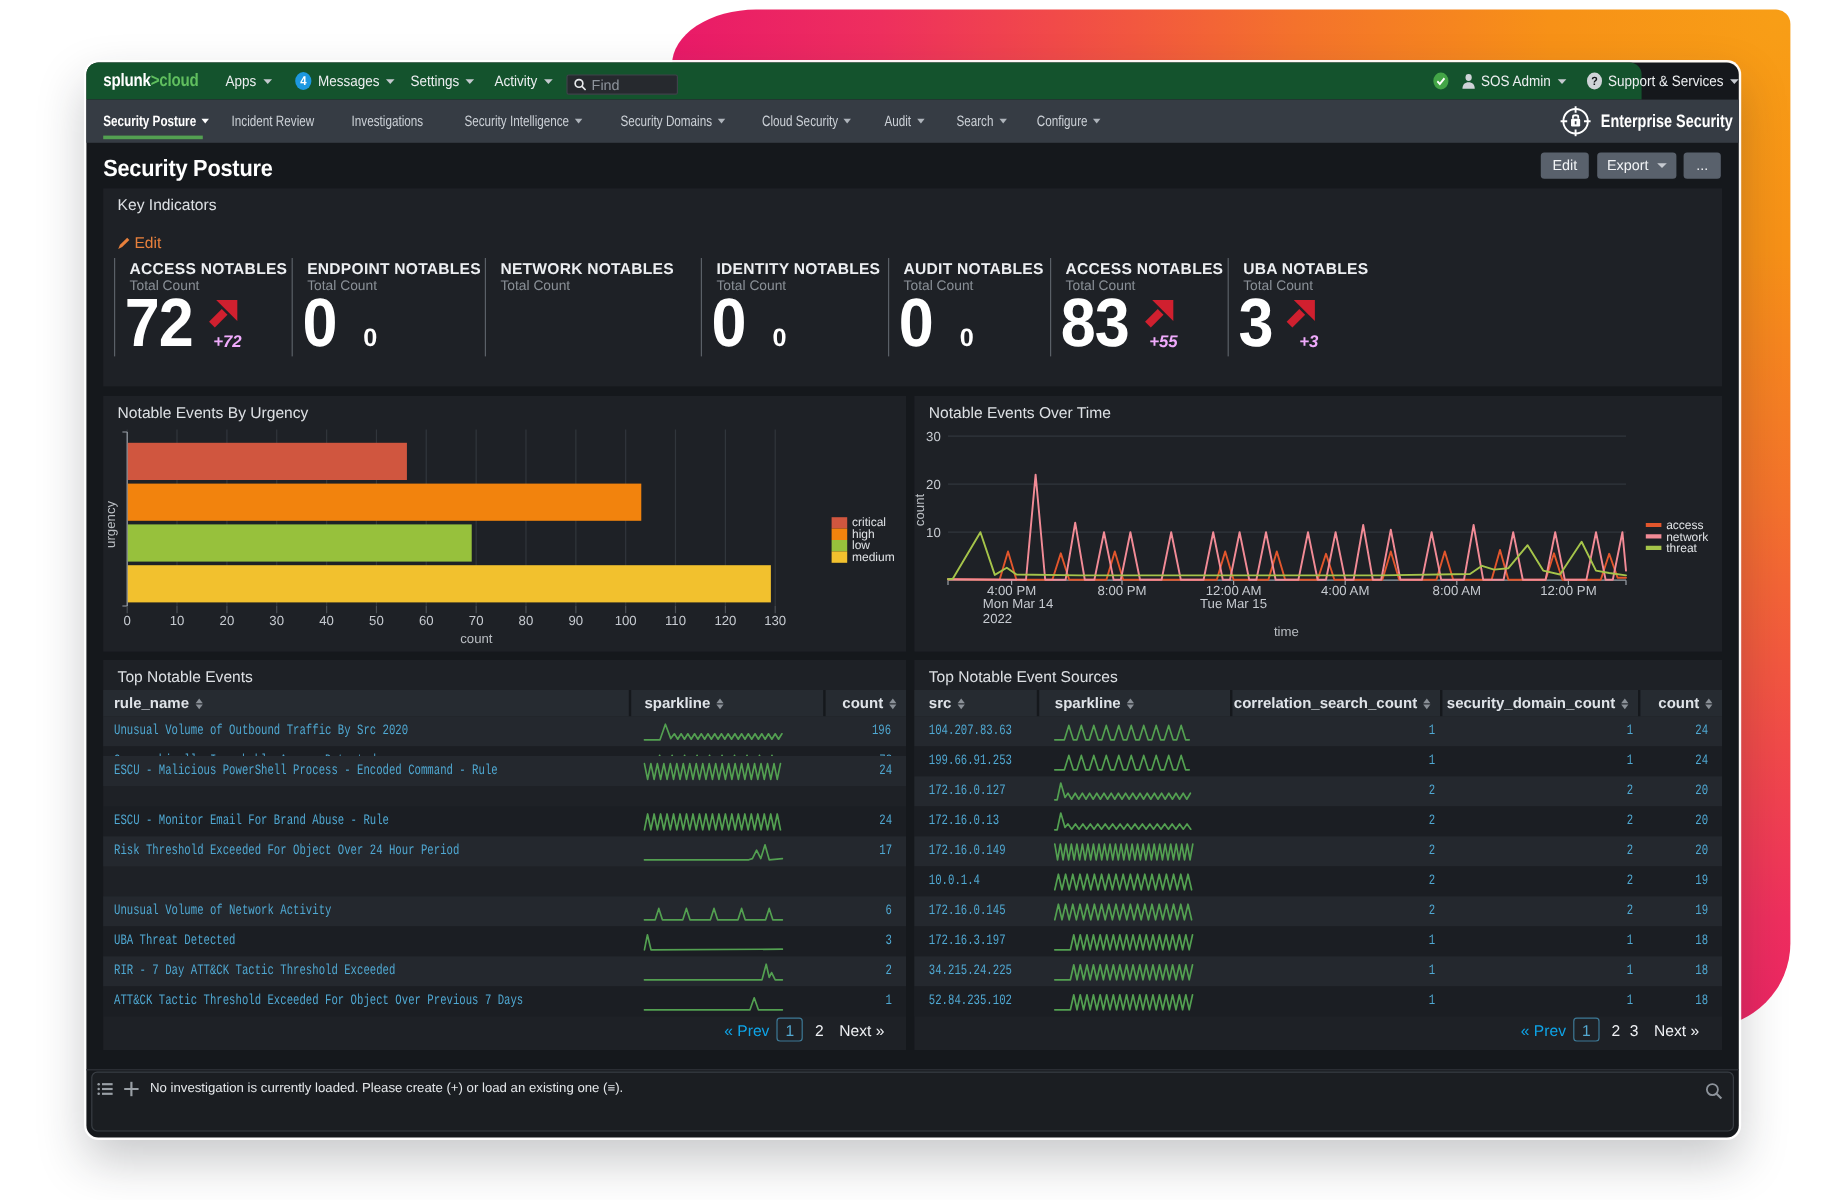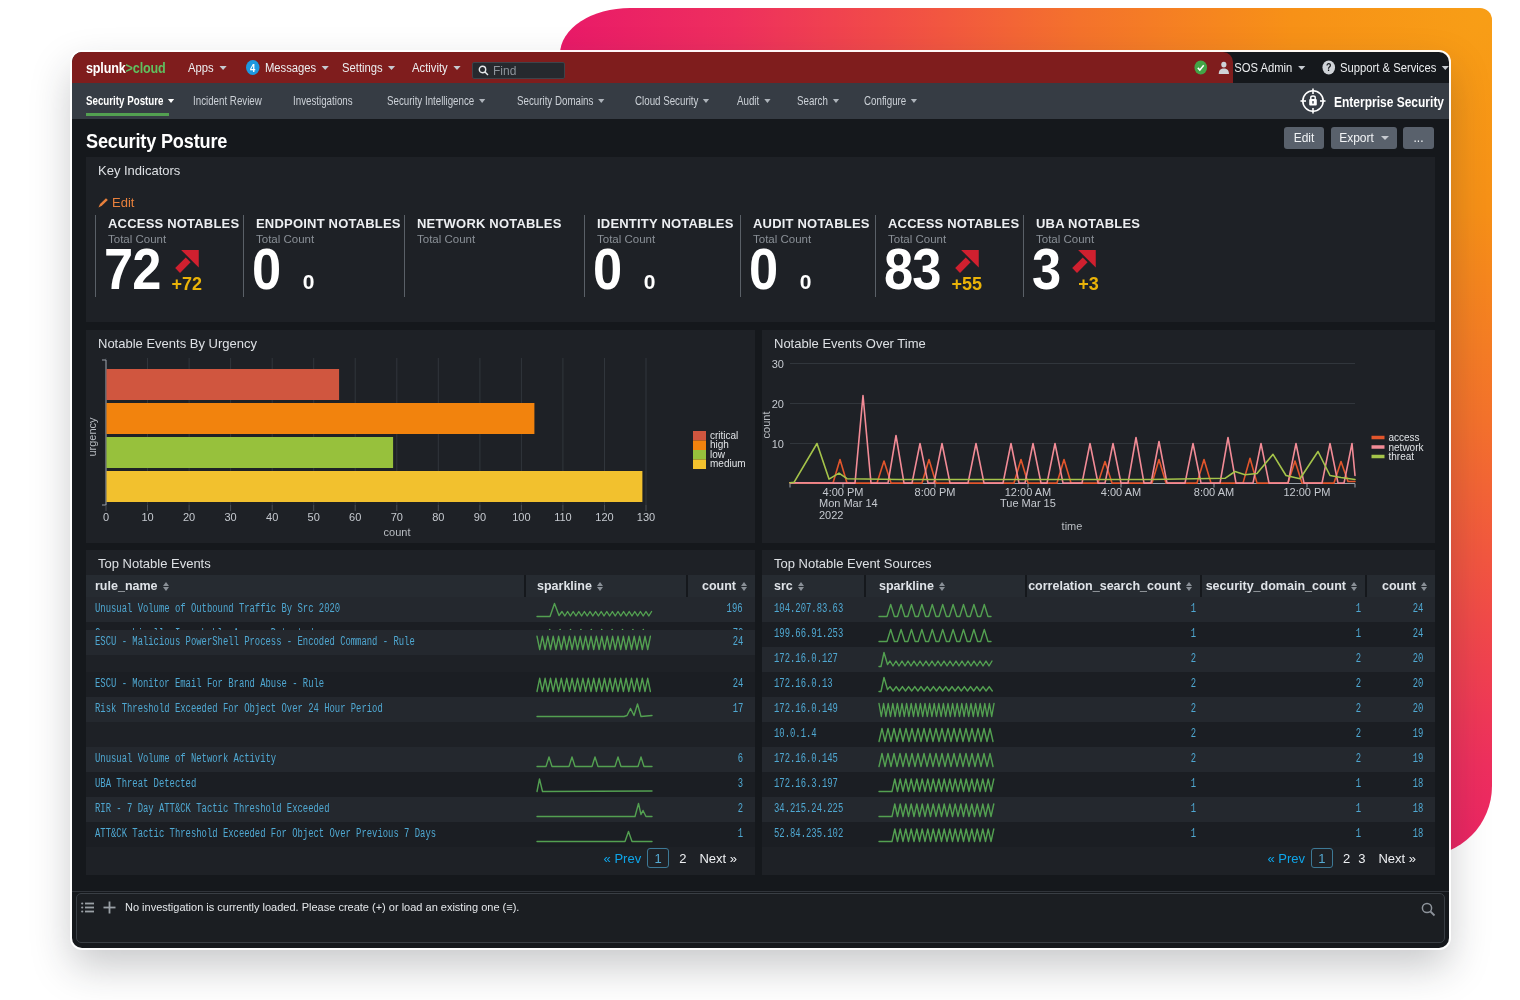--- a/index.html
+++ b/index.html
@@ -3,21 +3,21 @@
 * { margin:0; padding:0; box-sizing:border-box; }
 html,body { width:1520px; height:1000px; background:#fff; overflow:hidden;
   font-family:"Liberation Sans", sans-serif; position:relative; }
 #blob { position:absolute; left:560px; top:8px; width:932px; height:848px;
   border-radius:70px 12px 70px 0 / 46px 12px 70px 0;
   background:radial-gradient(circle 960px at 99% 1%, #f89e16 0%, #f79117 20%, #f4722c 42%, #f14a49 63%, #ee2f5e 78%, #e8156b 100%); }
 #win { position:absolute; left:72px; top:52px; width:1377px; height:896px;
   background:#15181c; border-radius:10px;
   box-shadow:0 0 0 2px rgba(255,255,255,.95), 0 18px 40px rgba(30,35,45,.25); }
 #win > div { position:absolute; }
-#topbar { left:0; top:0; width:1161px; height:31px; background:#7f1d1d; border-radius:10px 10px 0 0; }
+#topbar { left:0; top:0; width:1296px; height:31px; background:#14532d; border-radius:10px 10px 0 0; }
 #navbar { left:0; top:31px; width:1377px; height:36px; background:#363c44; }
 .tbitem { position:absolute; top:0; height:31px; display:flex; align-items:center;
   color:#eceef0; font-size:12.5px; white-space:nowrap; transform:scaleX(.9); transform-origin:left center; }
 .caret { display:inline-block; width:0; height:0; border-left:4px solid transparent;
   border-right:4px solid transparent; border-top:4px solid #c6cad0; margin-left:6px; }
 .navitem { position:absolute; top:0; height:36px; display:flex; align-items:center;
   color:#ccd1d7; font-size:12.5px; white-space:nowrap; transform:scaleX(.78); transform-origin:left center; }
 .navitem .caret { border-top-color:#aeb4bb; }
 #logo { left:14px; font-size:15px; font-weight:bold; color:#fff; letter-spacing:-0.2px;
   transform:scaleX(.84); transform-origin:left center; }
@@ -43,21 +43,21 @@
 .kedit { position:absolute; left:11px; top:38px; color:#e8803c; font-size:13px;
   display:flex; align-items:center; gap:3px; }
 .kblock { position:absolute; top:58px; height:82px; border-left:1px solid #5a6067; padding-left:12px; }
 .ktitle { font-size:13px; font-weight:bold; color:#edeff2; letter-spacing:.2px; margin-top:1px; white-space:nowrap; }
 .ksub { font-size:11.5px; color:#8a9097; margin-top:2px; }
 .knumrow { position:absolute; left:8px; top:30px; display:flex; align-items:flex-end; }
 .knum { font-size:57px; font-weight:bold; color:#fff; line-height:49px; letter-spacing:-1px;
   transform:scaleX(.92); transform-origin:left bottom; }
 .kdelta { display:flex; flex-direction:column; align-items:flex-end; margin-left:6px; margin-bottom:3px; }
 .kdelta svg { margin-bottom:3px; }
-.kdval { color:#eab308; font-size:18px; font-weight:bold; line-height:14px; margin-top:0; }
+.kdval { color:#f0abfc; font-size:14px; font-weight:bold; line-height:14px; margin-top:0;font-style:italic; }
 .kzero { font-size:21px; font-weight:bold; color:#fff; margin-left:20px; line-height:25px; }
 .thead { position:absolute; left:0; width:100%; background:#262b31; }
 .th { position:absolute; top:0; height:22px; display:flex; align-items:center;
   font-size:12.5px; font-weight:bold; color:#dfe3e8; border-right:2px solid #15181c; }
 .th.thr { justify-content:flex-end; padding-right:8px; }
 .th:last-child { border-right:none; }
 .sort { display:inline-flex; flex-direction:column; margin-left:5px; gap:1px; }
 .sort i { display:block; width:0; height:0; border-left:3.5px solid transparent; border-right:3.5px solid transparent; }
 .sort .su { border-bottom:4px solid #8a9097; }
 .sort .sd { border-top:4px solid #8a9097; }

